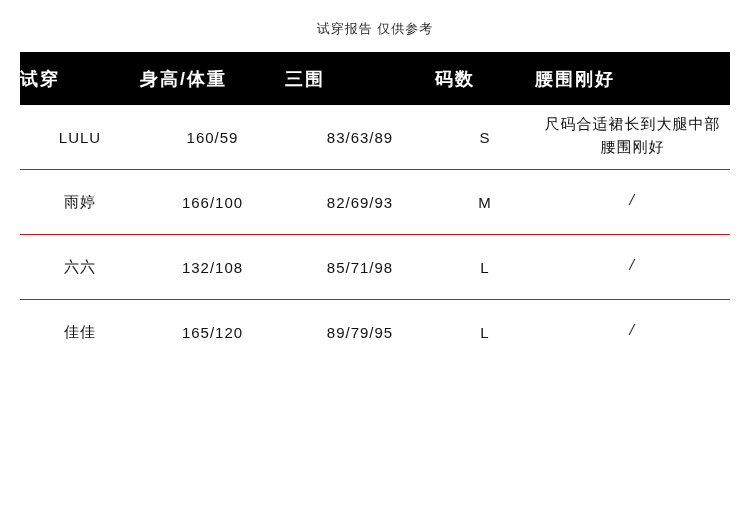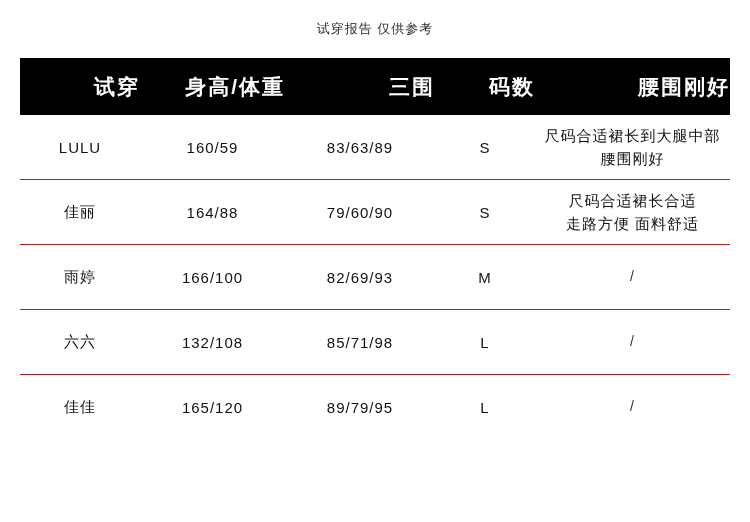--- a/index.html
+++ b/index.html
@@ -19,38 +19,38 @@
     width: 750px;
     height: 522px;
     box-sizing: border-box;
   }
   .caption {
     text-align: center;
     font-size: 13px;
     color: #2b2b2b;
     letter-spacing: 1px;
     padding-top: 20px;
-    padding-bottom: 20px;
+    padding-bottom: 14px;
   }
   table.size-table {
     width: 710px;
     margin: 0 auto;
     border-collapse: collapse;
     table-layout: fixed;
   }
   table.size-table thead tr {
     background: #000000;
   }
   table.size-table thead th {
     color: #ffffff;
-    font-size: 21px;
+    font-size: 18px;
     font-weight: bold;
     letter-spacing: 2px;
     padding: 15px 0 14px 0;
-    text-align: right;
+    text-align: left;
     vertical-align: middle;
   }
   table.size-table tbody td {
     text-align: center;
     vertical-align: middle;
     font-size: 15px;
     color: #111111;
     height: 56px;
     padding: 4px 2px;
     letter-spacing: 1px;
@@ -70,20 +70,21 @@
     letter-spacing: 1px;
   }
   td.col-size {
     font-size: 15px;
   }
   td.col-comment {
     font-size: 12.5px;
     line-height: 1.55;
     letter-spacing: 0.5px;
     color: #1a1a1a;
+    font-family: Liberation Mono, monospace;
   }
   td.col-comment.slash {
     font-size: 14px;
     color: #333333;
   }
   .c1 { width: 120px; }
   .c2 { width: 145px; }
   .c3 { width: 150px; }
   .c4 { width: 100px; }
   .c5 { width: 195px; }
@@ -114,27 +115,20 @@
     </thead>
     <tbody id="table-body">
     <tr>
           <td class="col-name">LULU</td>
           <td class="col-hw">160/59</td>
           <td class="col-measure">83/63/89</td>
           <td class="col-size">S</td>
           <td class="col-comment">尺码合适裙长到大腿中部<br>腰围刚好</td>
         </tr>
         <tr>
-          <td class="col-name">佳丽</td>
-          <td class="col-hw">164/88</td>
-          <td class="col-measure">79/60/90</td>
-          <td class="col-size">S</td>
-          <td class="col-comment">尺码合适裙长合适<br>走路方便 面料舒适</td>
-        </tr>
-        <tr>
           <td class="col-name">雨婷</td>
           <td class="col-hw">166/100</td>
           <td class="col-measure">82/69/93</td>
           <td class="col-size">M</td>
           <td class="col-comment slash">/</td>
         </tr>
         <tr>
           <td class="col-name">六六</td>
           <td class="col-hw">132/108</td>
           <td class="col-measure">85/71/98</td>

